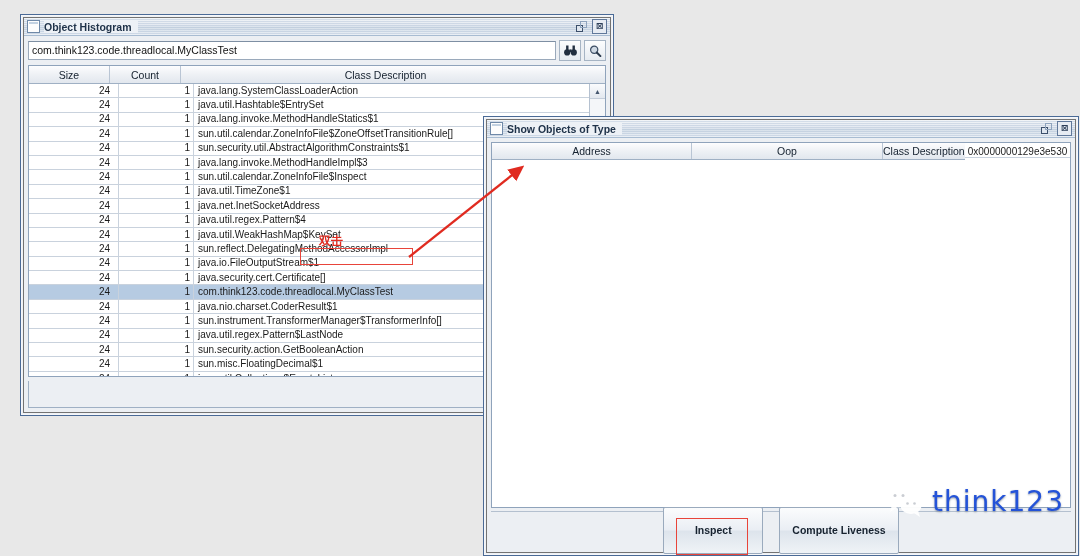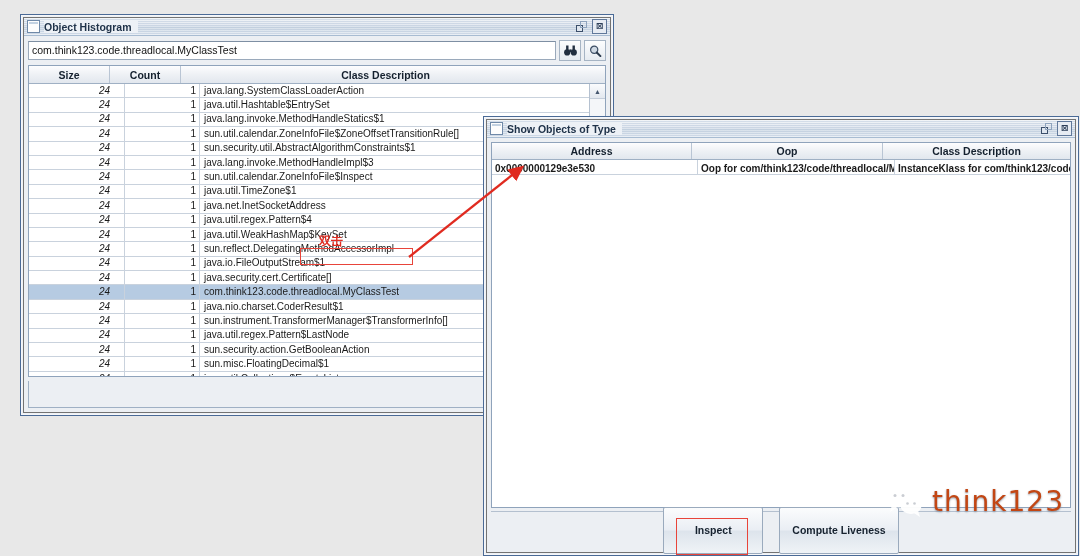--- a/index.html
+++ b/index.html
@@ -130,21 +130,21 @@
     height:17px;
     background:linear-gradient(to bottom,#fdfdfe 0%,#eef1f5 50%,#e2e7ee 100%);
     border-bottom:1px solid #9fb0c4;
     flex:0 0 auto;
   }
   .th{
     display:flex;align-items:center;justify-content:center;
     font-size:10.5px;color:#14202e;
     border-right:1px solid #b9c5d4;
     height:100%;
-    overflow:hidden;white-space:nowrap;font-weight:bold;
+    overflow:hidden;white-space:nowrap;
   }
   .tbody{
     flex:1;min-height:0;
     display:flex;flex-direction:column;
     background:#fff;
     overflow:hidden;
     position:relative;
   }
   .trow{
     display:flex;
@@ -156,21 +156,21 @@
   .trow.sel{background:#b6cbe2;}
   .td{
     font-size:10px;
     padding:0 3px;
     height:100%;
     display:flex;align-items:center;
     overflow:hidden;white-space:nowrap;
     border-right:1px solid #c9d2dd;
     line-height:1;
   }
-  .td.size{width:78px;justify-content:flex-end;padding-right:14px;flex:0 0 auto;font-style:italic;}
+  .td.size{width:78px;justify-content:flex-end;padding-right:8px;flex:0 0 auto;}
   .td.count{width:68px;justify-content:flex-end;padding-right:3px;flex:0 0 auto;}
   .td.desc{flex:1;border-right:none;padding-left:4px;}
   .clip-top{height:6px;overflow:hidden;}
   .clip-top .trow{position:relative;top:-7px;}
   .clip-bot{height:7px;overflow:hidden;}
 
   .vscroll{
     width:15px;flex:0 0 auto;
     background:#eef1f5;
     border-left:1px solid #b5c1d0;
@@ -196,23 +196,22 @@
 
   
   #winObjects{
     left:483px;top:116px;width:594px;height:438px;
   }
   .obj-table{
     margin:4px 4px 0 4px;
     border:1px solid #8fa3bb;
     background:#fff;
     flex:1;min-height:0;
-    display:flex;flex-direction:column;
+    display:flex;flex-direction:row;
     overflow:hidden;
-    font-weight:bold;
   }
   .obj-thead{
     display:flex;height:16px;
     background:linear-gradient(to bottom,#fdfdfe 0%,#eef1f5 50%,#e2e7ee 100%);
     border-bottom:1px solid #9fb0c4;
   }
   .obj-th{
     display:flex;align-items:center;justify-content:center;
     font-size:10.5px;color:#14202e;
     border-right:1px solid #b9c5d4;
@@ -260,21 +259,21 @@
     color:#e02b20;font-weight:bold;font-size:12px;
     z-index:61;
     font-family:Liberation Sans, sans-serif;
   }
   #annotArrow{position:absolute;left:0;top:0;width:1080px;height:556px;z-index:62;pointer-events:none;}
 
   
   .watermark{
     position:absolute;right:16px;bottom:38px;
     z-index:40;display:flex;align-items:center;gap:7px;
-    color:#c2410c;
+    color:#1d4ed8;
     font-size:28px;
     font-family:"DejaVu Sans","Liberation Sans",sans-serif;
     text-shadow:0 1px 2px rgba(120,130,145,.85);
     opacity:.97;
     pointer-events:none;
   }
   .wm-text{letter-spacing:1px;}
 </style>
 </head>
 <body>

